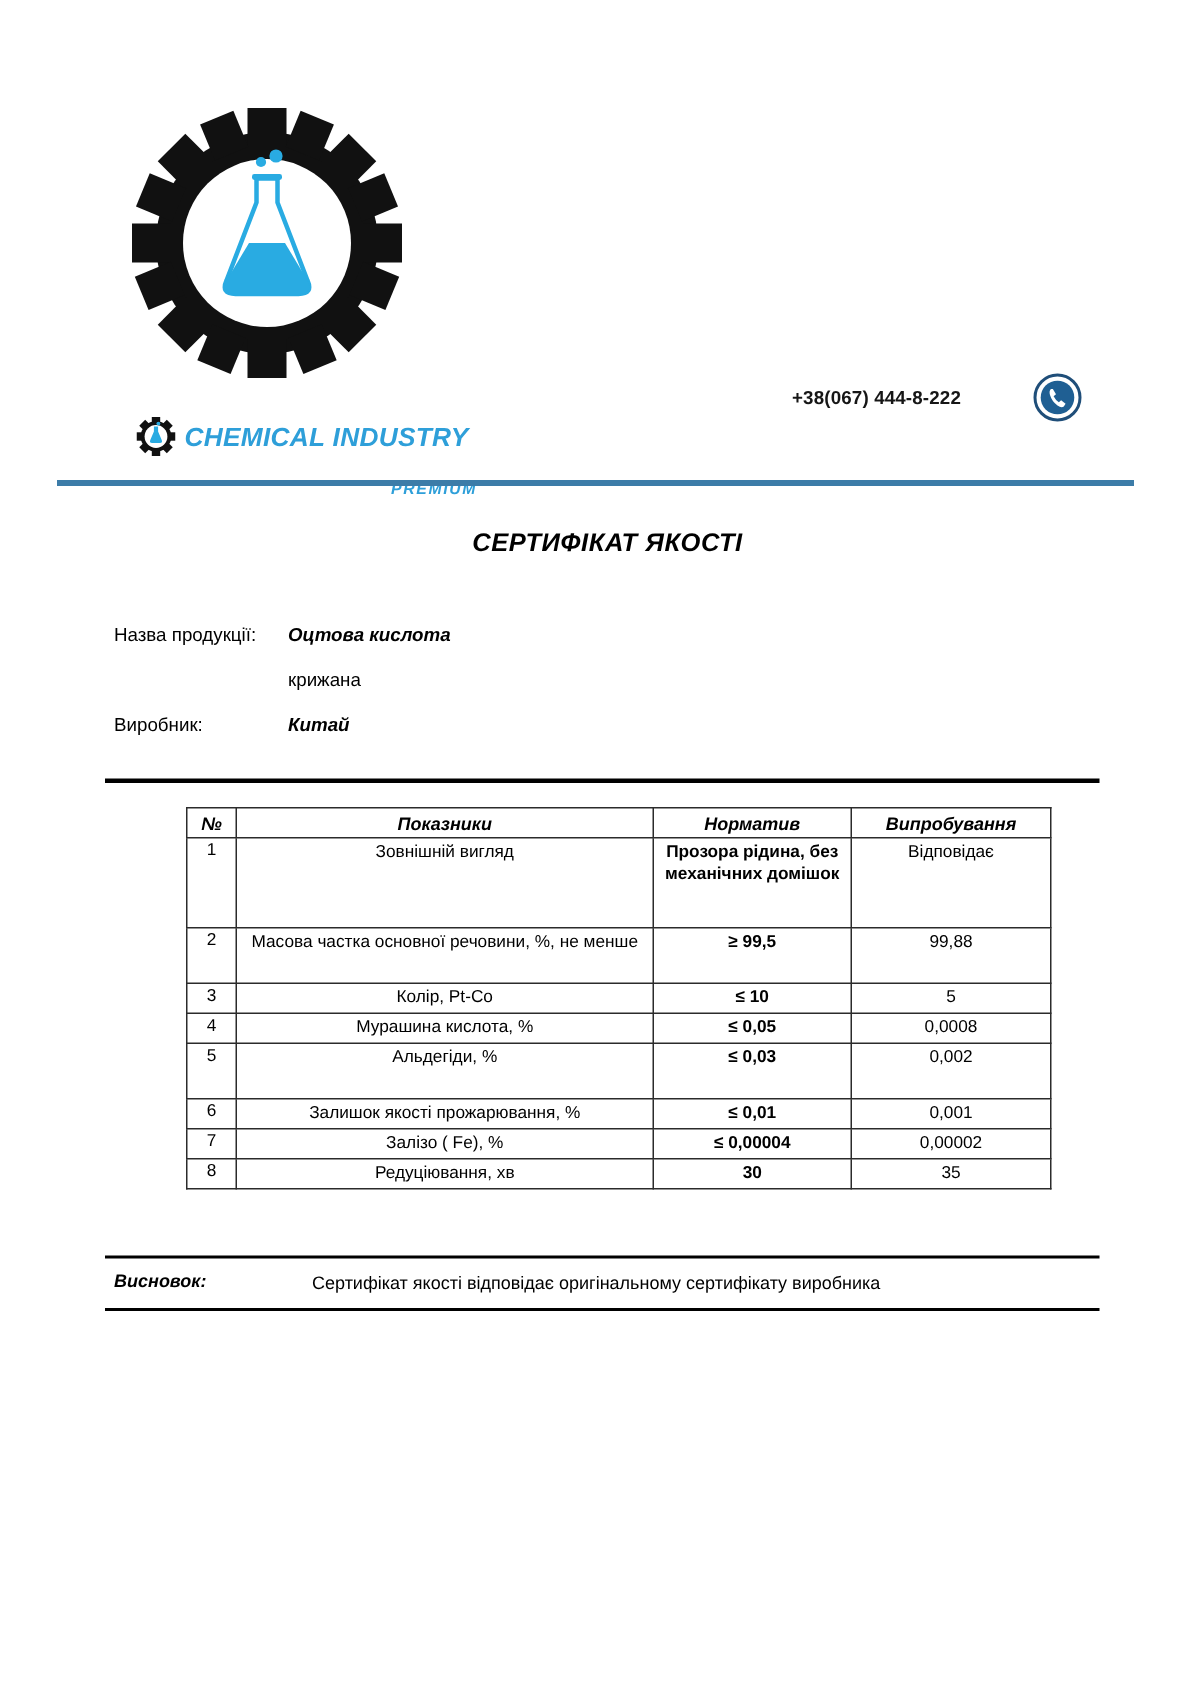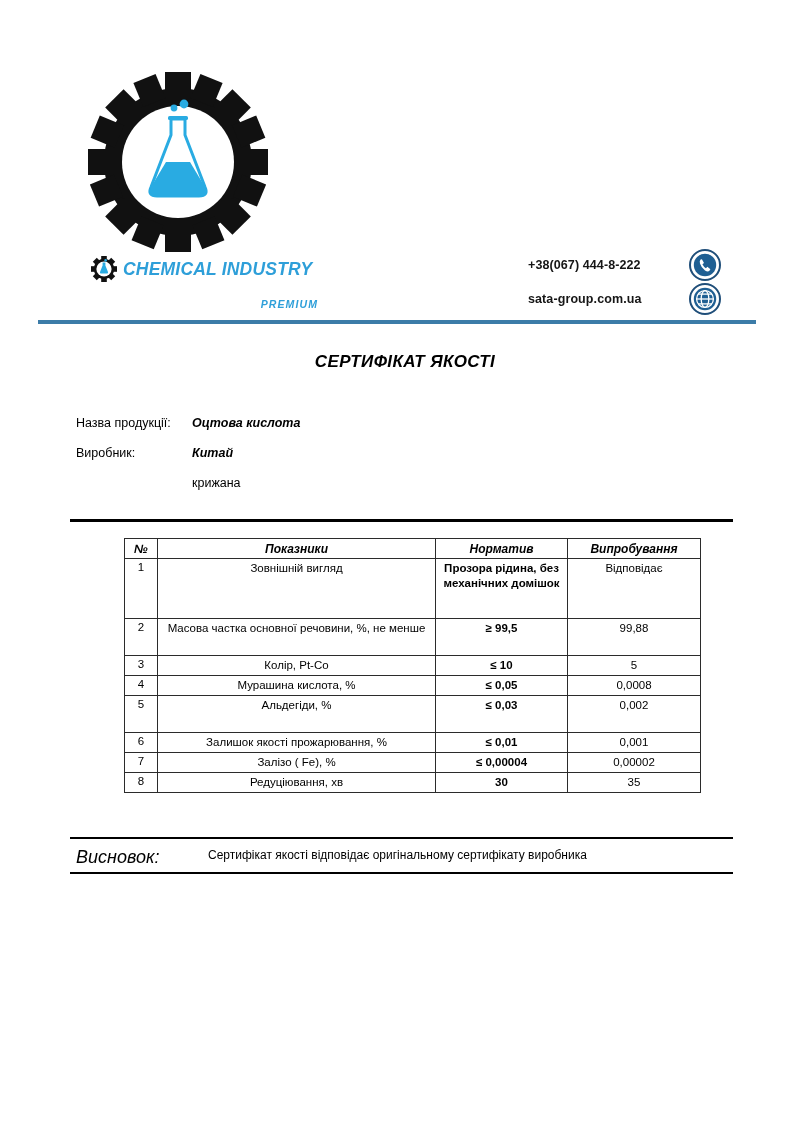--- a/index.html
+++ b/index.html
@@ -35,20 +35,21 @@
   }
   #logo-wordmark {
     position: absolute;
     left: 3px; top: 184px;
     width: 228px; height: 52px;
   }
   .wordmark-row {
     display: flex;
     align-items: center;
     height: 26px;
+    margin-top: 22px;
   }
   #wordmark-gear {
     width: 26px; height: 26px;
     flex: 0 0 26px;
     margin-right: 6px;
   }
   #wordmark-text {
     font-size: 17.5px;
     font-weight: bold;
     font-style: italic;
@@ -190,22 +191,22 @@
     border-bottom: 2.5px solid #000;
     height: 33px;
   }
   #conclusion-inner {
     position: relative;
     height: 33px;
   }
   #conclusion-label {
     position: absolute;
     left: 6px; top: 8px;
-    font-size: 18px;
-    font-weight: normal;
+    font-size: 12px;
+    font-weight: bold;
     font-style: italic;
     white-space: nowrap;
   }
   #conclusion-text {
     position: absolute;
     left: 138px; top: 9px;
     font-size: 12px;
     white-space: nowrap;
   }
 </style>
@@ -279,53 +280,39 @@
 
   <div id="contact-block">
     <div class="contact-row">
       <div class="contact-text">+38(067) 444-8-222</div>
       <svg class="contact-icon" viewBox="0 0 34 34">
         <circle cx="17" cy="17" r="15" fill="none" stroke="#1f4e79" stroke-width="2"></circle>
         <circle cx="17" cy="17" r="11.2" fill="#1f5f93"></circle>
         <path d="M12.6 11.4 Q11.2 12.8 12.0 15.4 Q13.2 19.6 17.0 22.4 Q19.6 24.2 21.2 23.0 L22.4 21.2 L19.4 18.8 L17.9 20.2 Q15.7 18.8 14.4 16.2 L16.0 14.9 L13.9 11.3 Z" fill="#ffffff"></path>
       </svg>
     </div>
-    <div class="contact-row">
-      <div class="contact-text">sata-group.com.ua</div>
-      <svg class="contact-icon" viewBox="0 0 34 34">
-        <circle cx="17" cy="17" r="15" fill="none" stroke="#1f4e79" stroke-width="2"></circle>
-        <circle cx="17" cy="17" r="11.2" fill="#1f5f93"></circle>
-        <g stroke="#ffffff" stroke-width="1.3" fill="none">
-          <circle cx="17" cy="17" r="8.4"></circle>
-          <ellipse cx="17" cy="17" rx="3.8" ry="8.4"></ellipse>
-          <line x1="8.6" y1="17" x2="25.4" y2="17"></line>
-          <line x1="10.2" y1="12.1" x2="23.8" y2="12.1"></line>
-          <line x1="10.2" y1="21.9" x2="23.8" y2="21.9"></line>
-        </g>
-      </svg>
-    </div>
   </div>
 
   <div id="header-rule"></div>
 </div>
 
 <div id="doc-title">СЕРТИФІКАТ ЯКОСТІ</div>
 
 <div id="product-info">
   <div class="info-row">
     <div class="info-label">Назва продукції:</div>
     <div class="info-value">Оцтова кислота</div>
   </div>
   <div class="info-row">
+    <div class="info-label"></div>
+    <div class="info-value plain">крижана</div>
+  </div>
+  <div class="info-row">
     <div class="info-label">Виробник:</div>
     <div class="info-value">Китай</div>
-  </div>
-  <div class="info-row">
-    <div class="info-label"></div>
-    <div class="info-value plain">крижана</div>
   </div>
 </div>
 
 <div id="table-top-rule"></div>
 
 <table id="spec-table">
   <colgroup>
     <col class="col-num">
       <col class="col-name">
       <col class="col-norm">

